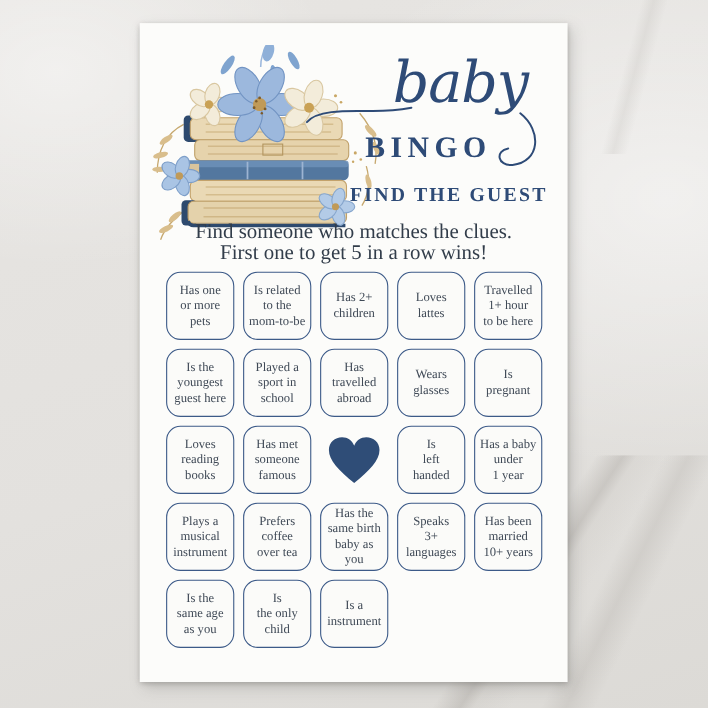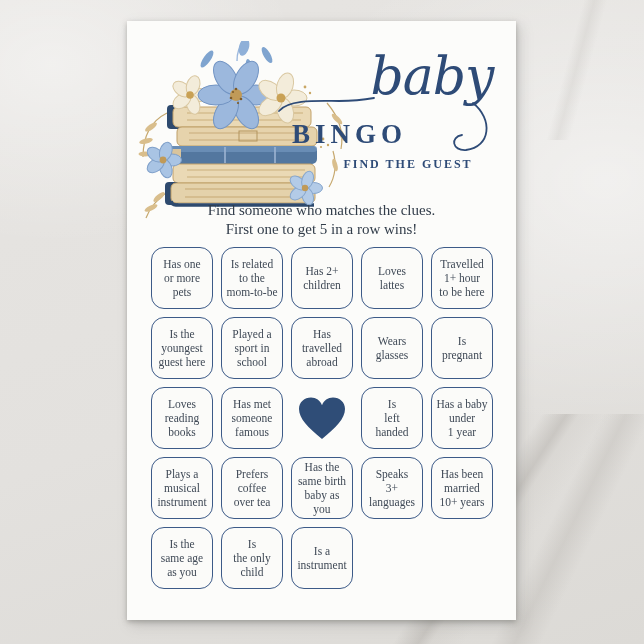--- a/index.html
+++ b/index.html
@@ -24,37 +24,37 @@
   }
   .card{
     position:absolute;left:127px;top:21px;width:389px;height:599px;
     background:var(--color-card-bg,#fcfcfa);
     box-shadow:0 2px 5px rgba(110,108,104,.45), 4px 5px 12px rgba(120,118,114,.28);
   }
   .illustration{position:absolute;left:10px;top:20px;width:212px;height:178px;}
   .flourish{position:absolute;left:150px;top:28px;width:235px;height:128px;}
   .flourish path{stroke:var(--color-navy,#2e4b77);stroke-width:1.8;fill:none;stroke-linecap:round;}
   .title-script{
-    position:absolute;left:230px;top:29px;width:150px;text-align:center;
+    position:absolute;left:230px;top:29px;width:150px;
     font-family:"DejaVu Serif",serif;font-style:italic;font-size:52px;
     color:var(--color-navy,#2e4b77);letter-spacing:-1px;line-height:1;
   }
   .title-main{
-    position:absolute;left:160px;top:100px;width:200px;text-align:left;
+    position:absolute;left:160px;top:100px;width:200px;text-align:center;
     font-size:27px;letter-spacing:5px;text-indent:5px;
     color:var(--color-navy,#2e4b77);font-weight:bold;line-height:1;
   }
   .subtitle{
-    position:absolute;left:180px;top:137px;width:200px;text-align:center;
-    font-size:12px;letter-spacing:2px;text-indent:2px;font-weight:bold;
+    position:absolute;left:180px;top:147px;width:200px;text-align:center;
+    font-size:18px;letter-spacing:2px;text-indent:2px;font-weight:bold;
     color:var(--color-navy,#2e4b77);line-height:1;
   }
   .instructions{
     position:absolute;left:0;top:180px;width:100%;text-align:center;
-    font-size:15px;line-height:19px;color:var(--color-body-text,#323d4a);
+    font-size:19px;line-height:19px;color:var(--color-body-text,#323d4a);
   }
   .grid{
     position:absolute;left:24px;top:226px;
     display:grid;grid-template-columns:repeat(5,62px);grid-auto-rows:62px;gap:8px;
   }
   .cell{
     border:1.6px solid var(--color-cell-border,#3c5a88);border-radius:13px;
     background:#fbfbf9;box-sizing:border-box;padding:2px;
     display:flex;align-items:center;justify-content:center;text-align:center;
   }

